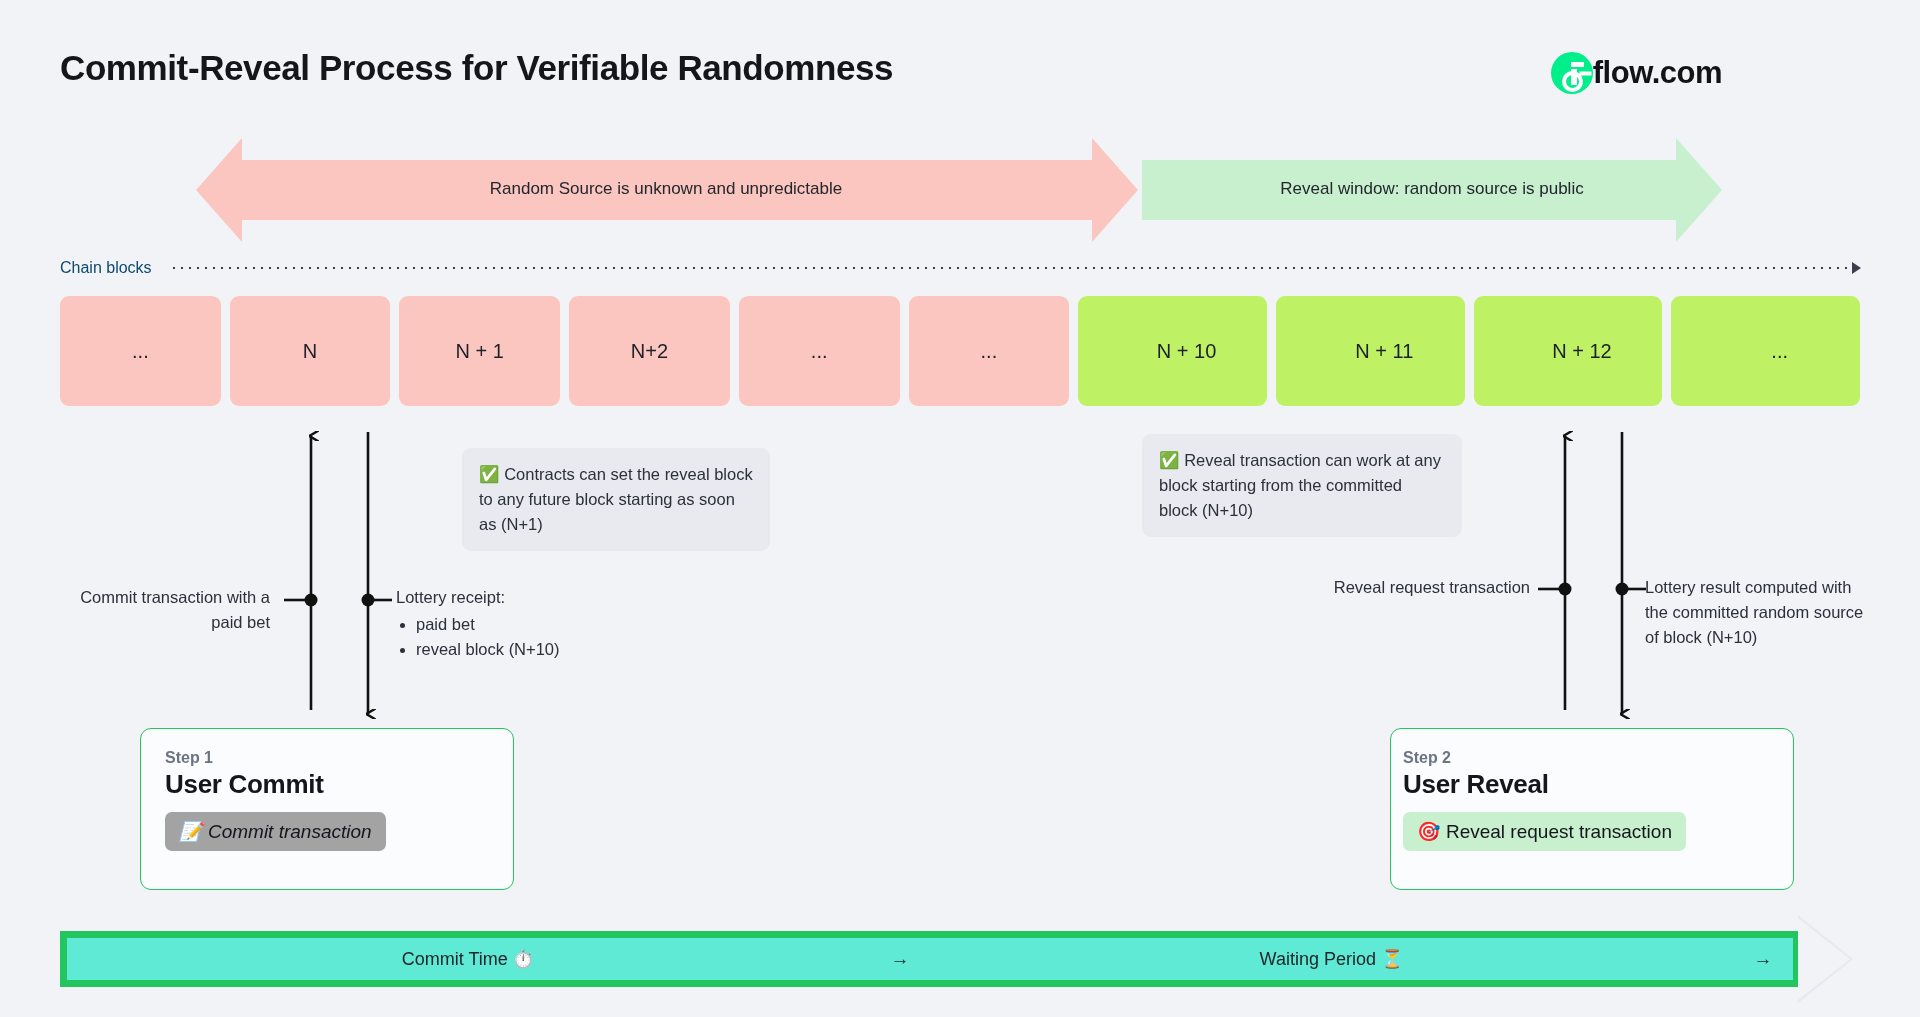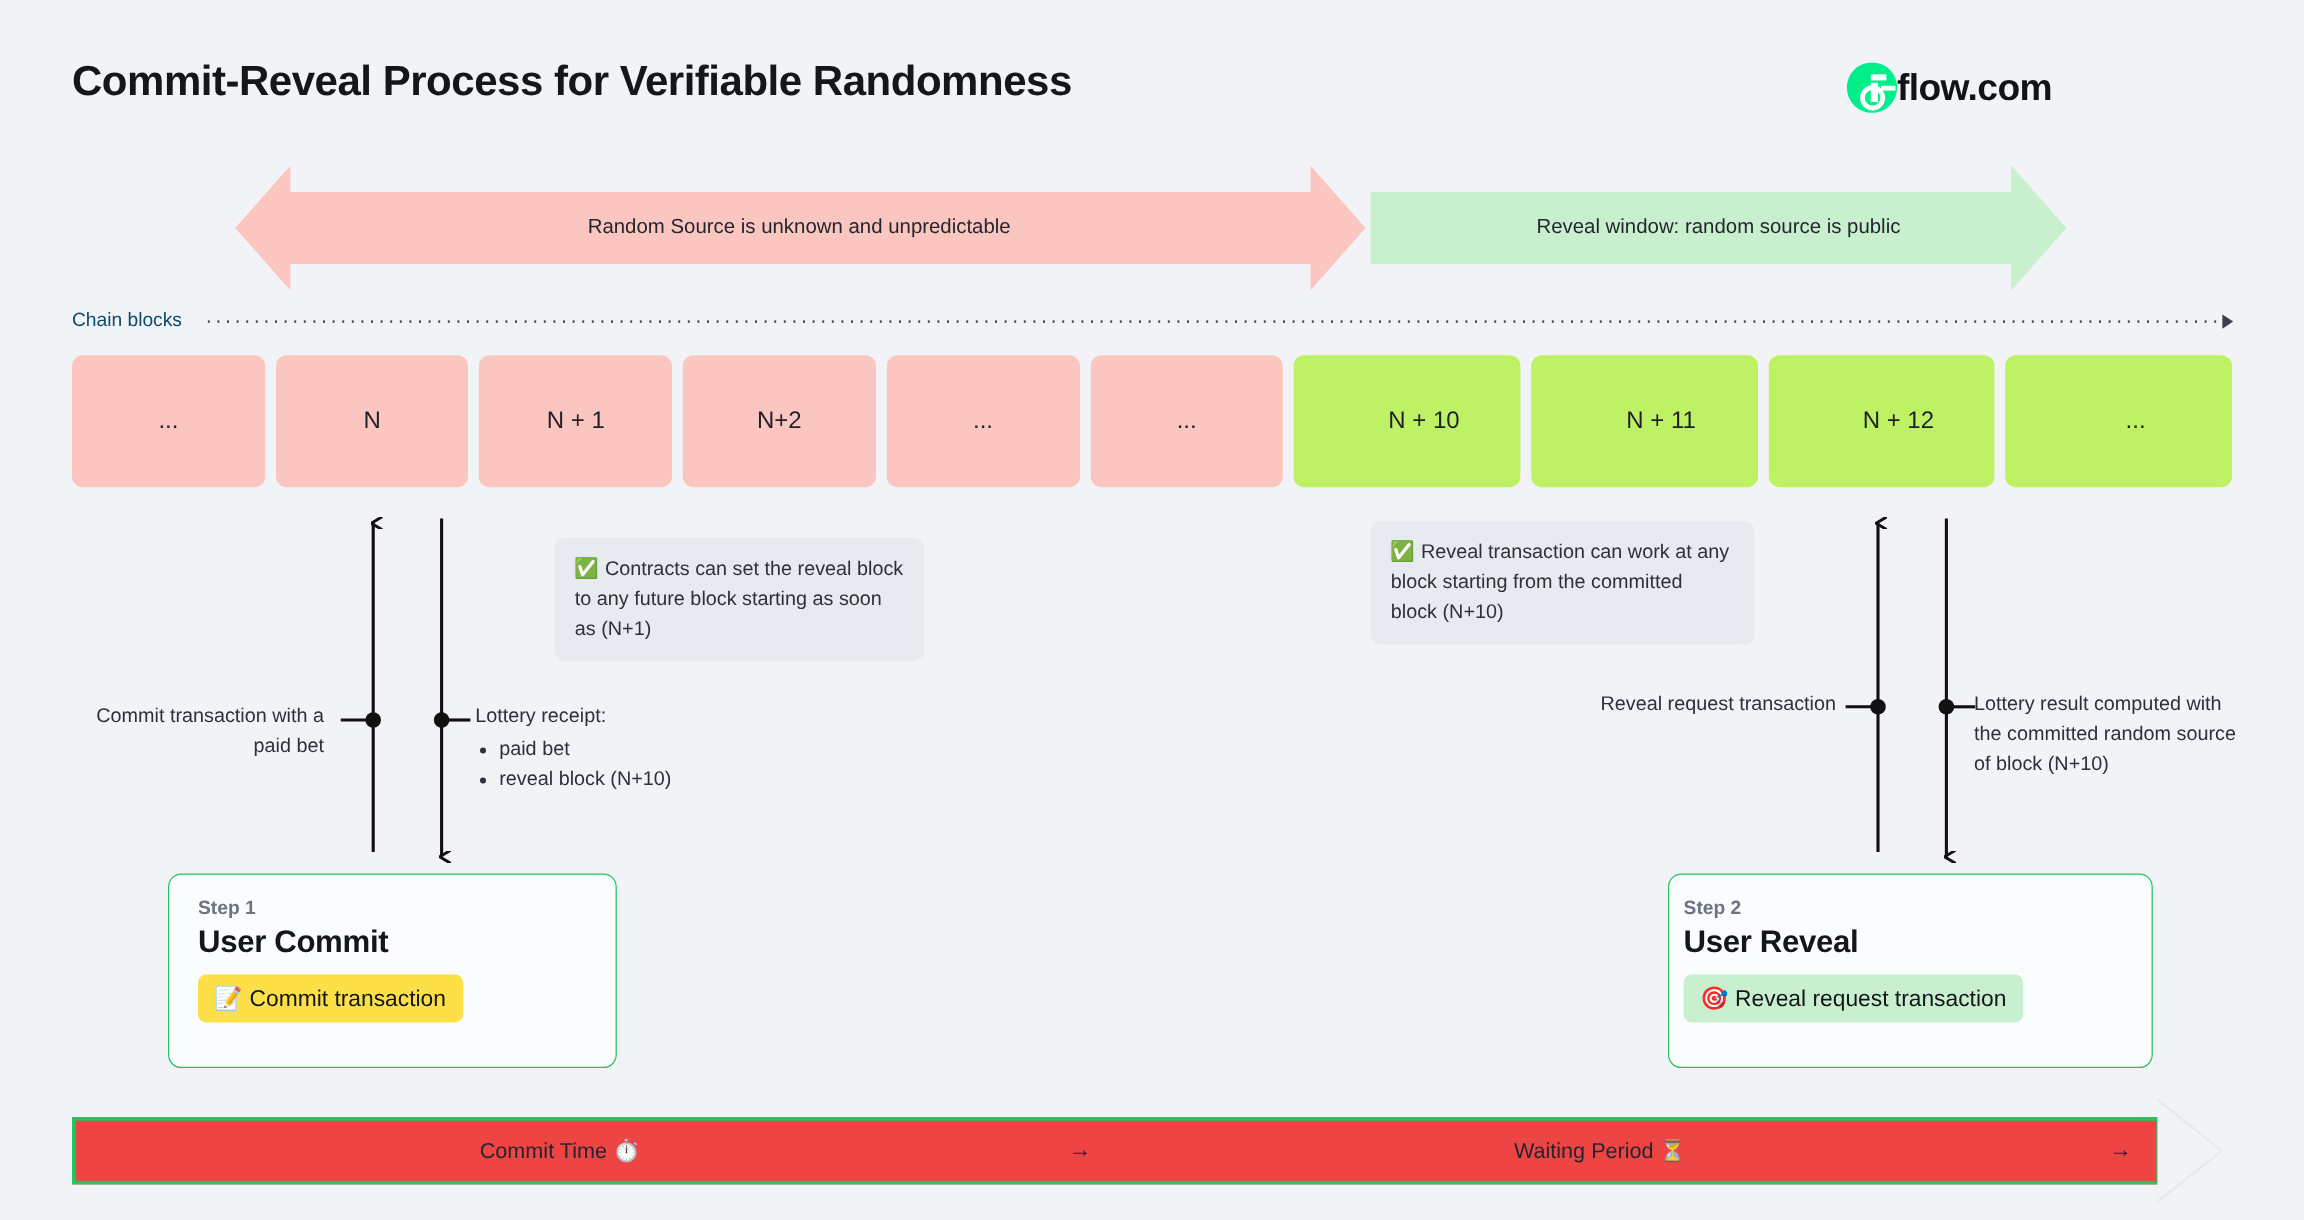--- a/index.html
+++ b/index.html
@@ -10,21 +10,21 @@
     overflow: hidden;
   }
   #stage { position: relative; width: 1782px; height: 1017px; }
 
   
   #page-title {
     position: absolute; left: 60px; top: 48px;
     font-size: 35px; font-weight: 700; color: #14161c;
     letter-spacing: -0.4px; white-space: nowrap;
   }
-  #brand { position: absolute; right: 72px; top: 52px; display: flex; align-items: center; gap: 0; }
+  #brand { position: absolute; right: 60px; top: 52px; display: flex; align-items: center; gap: 0; }
   #brand-mark {
     width: 42px; height: 42px; border-radius: 50%;
     background: #00ef8b; position: relative; flex: none;
   }
   #brand-mark::before {
     content: ""; position: absolute; left: 11px; top: 19px;
     width: 13px; height: 13px; border-radius: 50%;
     border: 4px solid #fff;
   }
   #brand-mark::after {
@@ -135,28 +135,28 @@
   }
   #step-1 { left: 140px; top: 728px; width: 374px; height: 162px; }
   #step-2 { left: 1390px; top: 728px; width: 404px; height: 162px; padding-left: 12px; }
   .step-kicker { font-size: 16px; font-weight: 700; color: #6b7384; }
   .step-title { font-size: 26px; font-weight: 700; color: #14161c; margin-top: 2px; letter-spacing: -0.3px; }
   .step-chip {
     display: inline-block; margin-top: 12px;
     padding: 8px 14px; border-radius: 7px;
     font-size: 19px; color: #14161c; white-space: nowrap;
   }
-  .step-chip.pink  { background: #fde047; }
+  .step-chip.pink  { background: #a3a3a3; font-style: italic; }
   .step-chip.green { background: #c8f0ce; }
 
   
   #timeline {
     position: absolute; left: 60px; top: 931px;
     width: 1740px; height: 56px;
-    background: #ef4444; border: 3px solid #22c55e;
+    background: #5eead4; border: 7px solid #22c55e;
     display: flex; align-items: center;
   }
   #timeline .phase {
     flex: 1; text-align: center; font-size: 18px; color: #23262e; white-space: nowrap;
   }
   #timeline .sep { width: 60px; text-align: center; font-size: 19px; color: #23262e; }
   #timeline-head {
     position: absolute; left: 1798px; top: 915px;
     width: 0; height: 0;
     border-left: 55px solid #e6e9ef;

